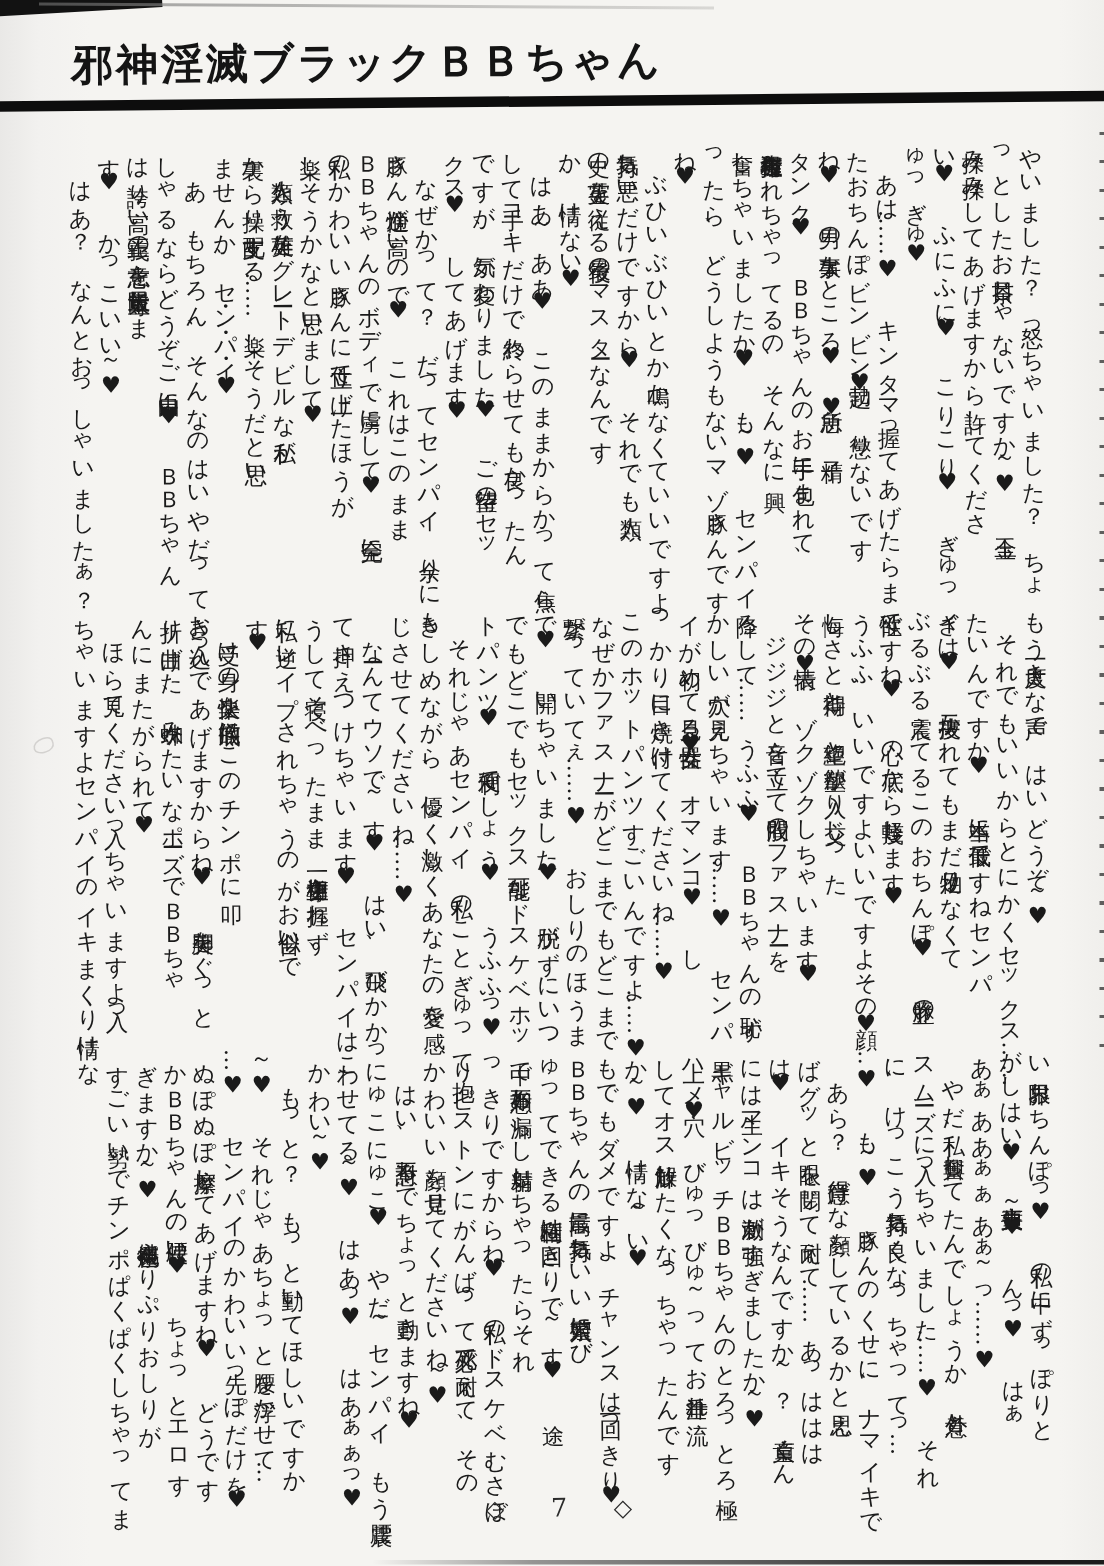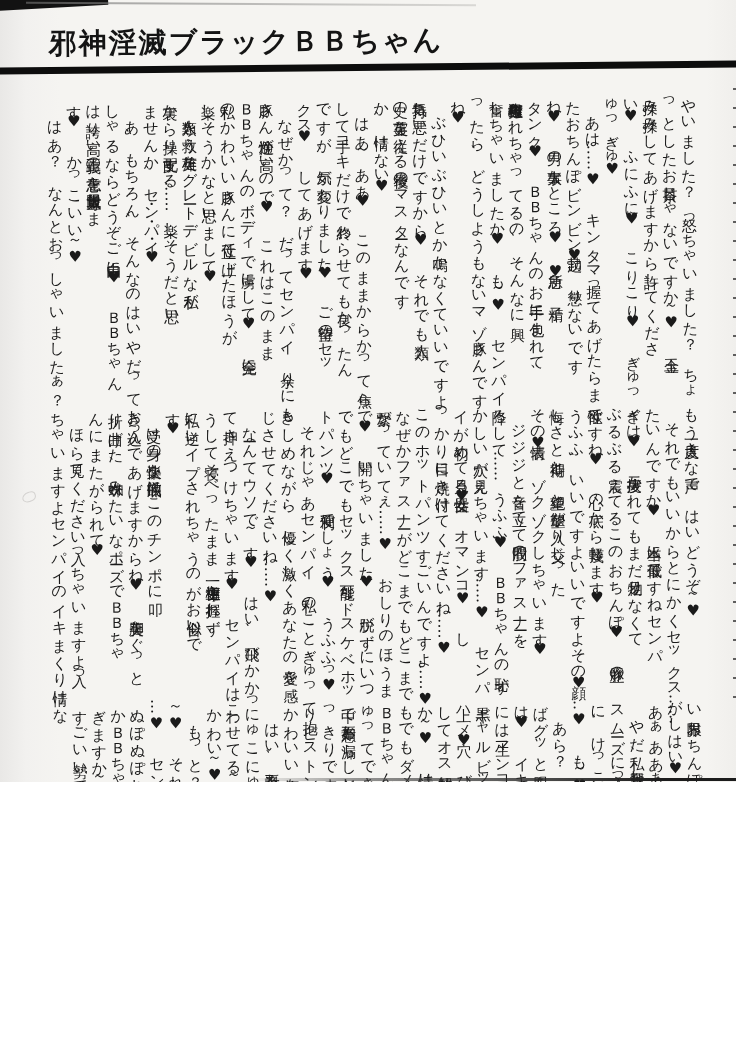--- a/index.html
+++ b/index.html
@@ -7,21 +7,21 @@
     --ink:#1a1a1a;
     --rule:#0d0d0d;
   }
   html,body{margin:0;padding:0;}
   body{
     width:736px;height:1044px;
     font-family:"DejaVu Serif","Liberation Serif",serif;
     background:#fff;
   }
   .page{
-    position:relative;width:736px;height:782px;overflow:hidden;
+    position:relative;width:736px;height:1044px;overflow:hidden;
     background:linear-gradient(90deg,#e9e8e6 0,#f2f1ef 26px,var(--paper) 60px,var(--paper) 96%,#f0efec 100%);
   }
   .content{
     position:absolute;inset:0;
     transform:rotate(-0.55deg);
     transform-origin:50% 50%;
     color:var(--ink);
   }
   
   .title{

